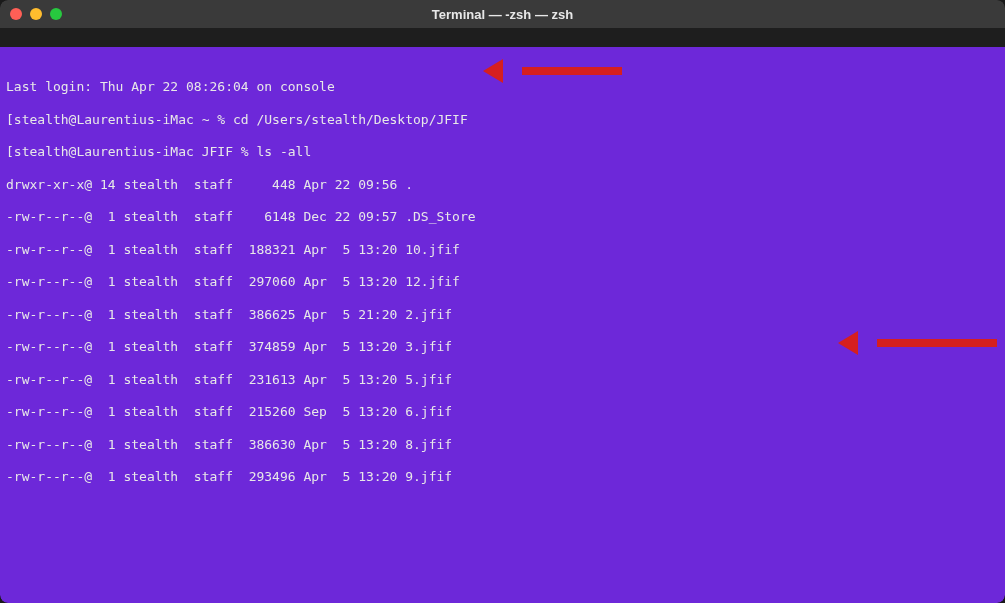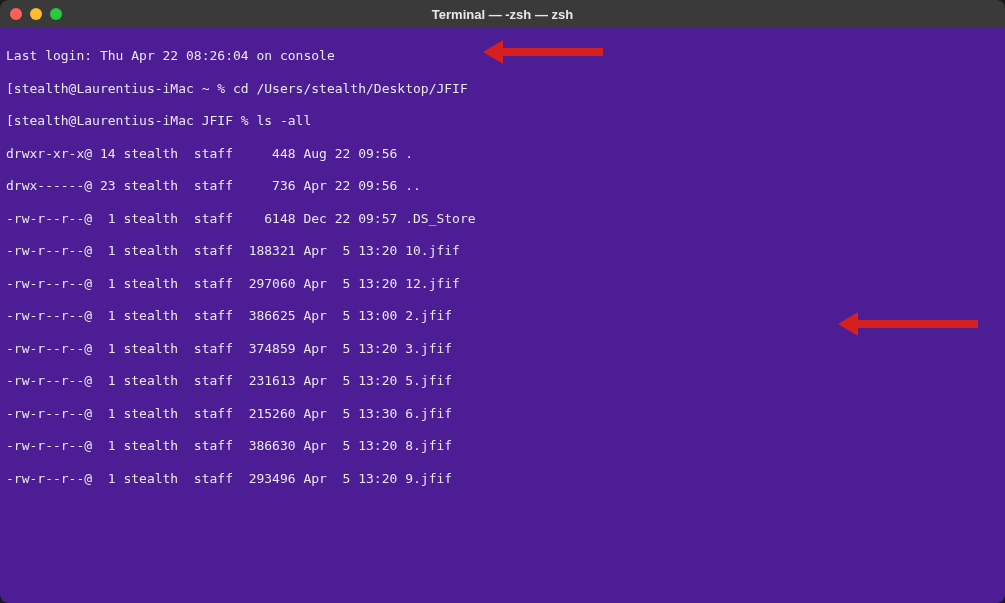--- a/index.html
+++ b/index.html
@@ -1,18 +1,19 @@
 <!DOCTYPE html>
 <html><head>
   <meta charset="utf-8">
   <style>
     * {
       margin: 0;
       padding: 0;
       box-sizing: border-box;
+      gap: 19px;
     }
     body {
       background: #1a1a1a;
       font-family: 'Menlo', 'Monaco', 'Consolas', monospace;
       font-size: 13px;
       width: 1005px;
       height: 603px;
       overflow: hidden;
       border-radius: 8px;
     }
@@ -50,22 +51,22 @@
       position: absolute;
       left: 50%;
       transform: translateX(-50%);
       color: #e8e8e8;
       font-size: 13px;
       font-weight: 600;
       font-family: -apple-system, sans-serif;
     }
     .terminal-content {
       flex: 1;
-      background: #4c1d95;
-      padding: 4px 6px;
+      background: #6d28d9;
+      padding: 16px 6px;
       color: #e8e8e8;
       line-height: 1.25;
       white-space: pre;
       position: relative;
       overflow: hidden;
     }
     .line {
       white-space: pre;
     }
     .arrow {
@@ -104,29 +105,28 @@
       <div class="light red"></div>
       <div class="light yellow"></div>
       <div class="light green"></div>
     </div>
     <div class="title">Terminal — -zsh — zsh</div>
   </div>
   <div class="terminal-content">
 <div class="line">Last login: Thu Apr 22 08:26:04 on console</div>
 <div class="line">[stealth@Laurentius-iMac ~ % cd /Users/stealth/Desktop/JFIF</div>
 <div class="line">[stealth@Laurentius-iMac JFIF % ls -all</div>
-<div class="line">drwxr-xr-x@ 14 stealth  staff     448 Aug 22 09:56 .</div>
-<div class="line">drwx------@ 23 stealth  staff     736 Apr 22 09:56 ..</div>
+<div class="line">drwxr-xr-x@ 14 stealth  staff     448 Apr 22 09:56 .</div>
 <div class="line">-rw-r--r--@  1 stealth  staff    6148 Dec 22 09:57 .DS_Store</div>
 <div class="line">-rw-r--r--@  1 stealth  staff  188321 Apr  5 13:20 10.jfif</div>
 <div class="line">-rw-r--r--@  1 stealth  staff  297060 Apr  5 13:20 12.jfif</div>
-<div class="line">-rw-r--r--@  1 stealth  staff  386625 Apr  5 13:00 2.jfif</div>
+<div class="line">-rw-r--r--@  1 stealth  staff  386625 Apr  5 21:20 2.jfif</div>
 <div class="line">-rw-r--r--@  1 stealth  staff  374859 Apr  5 13:20 3.jfif</div>
 <div class="line">-rw-r--r--@  1 stealth  staff  231613 Apr  5 13:20 5.jfif</div>
-<div class="line">-rw-r--r--@  1 stealth  staff  215260 Apr  5 13:30 6.jfif</div>
+<div class="line">-rw-r--r--@  1 stealth  staff  215260 Sep  5 13:20 6.jfif</div>
 <div class="line">-rw-r--r--@  1 stealth  staff  386630 Apr  5 13:20 8.jfif</div>
 <div class="line">-rw-r--r--@  1 stealth  staff  293496 Apr  5 13:20 9.jfif</div>
 
 
 
 
 
 
 
 

